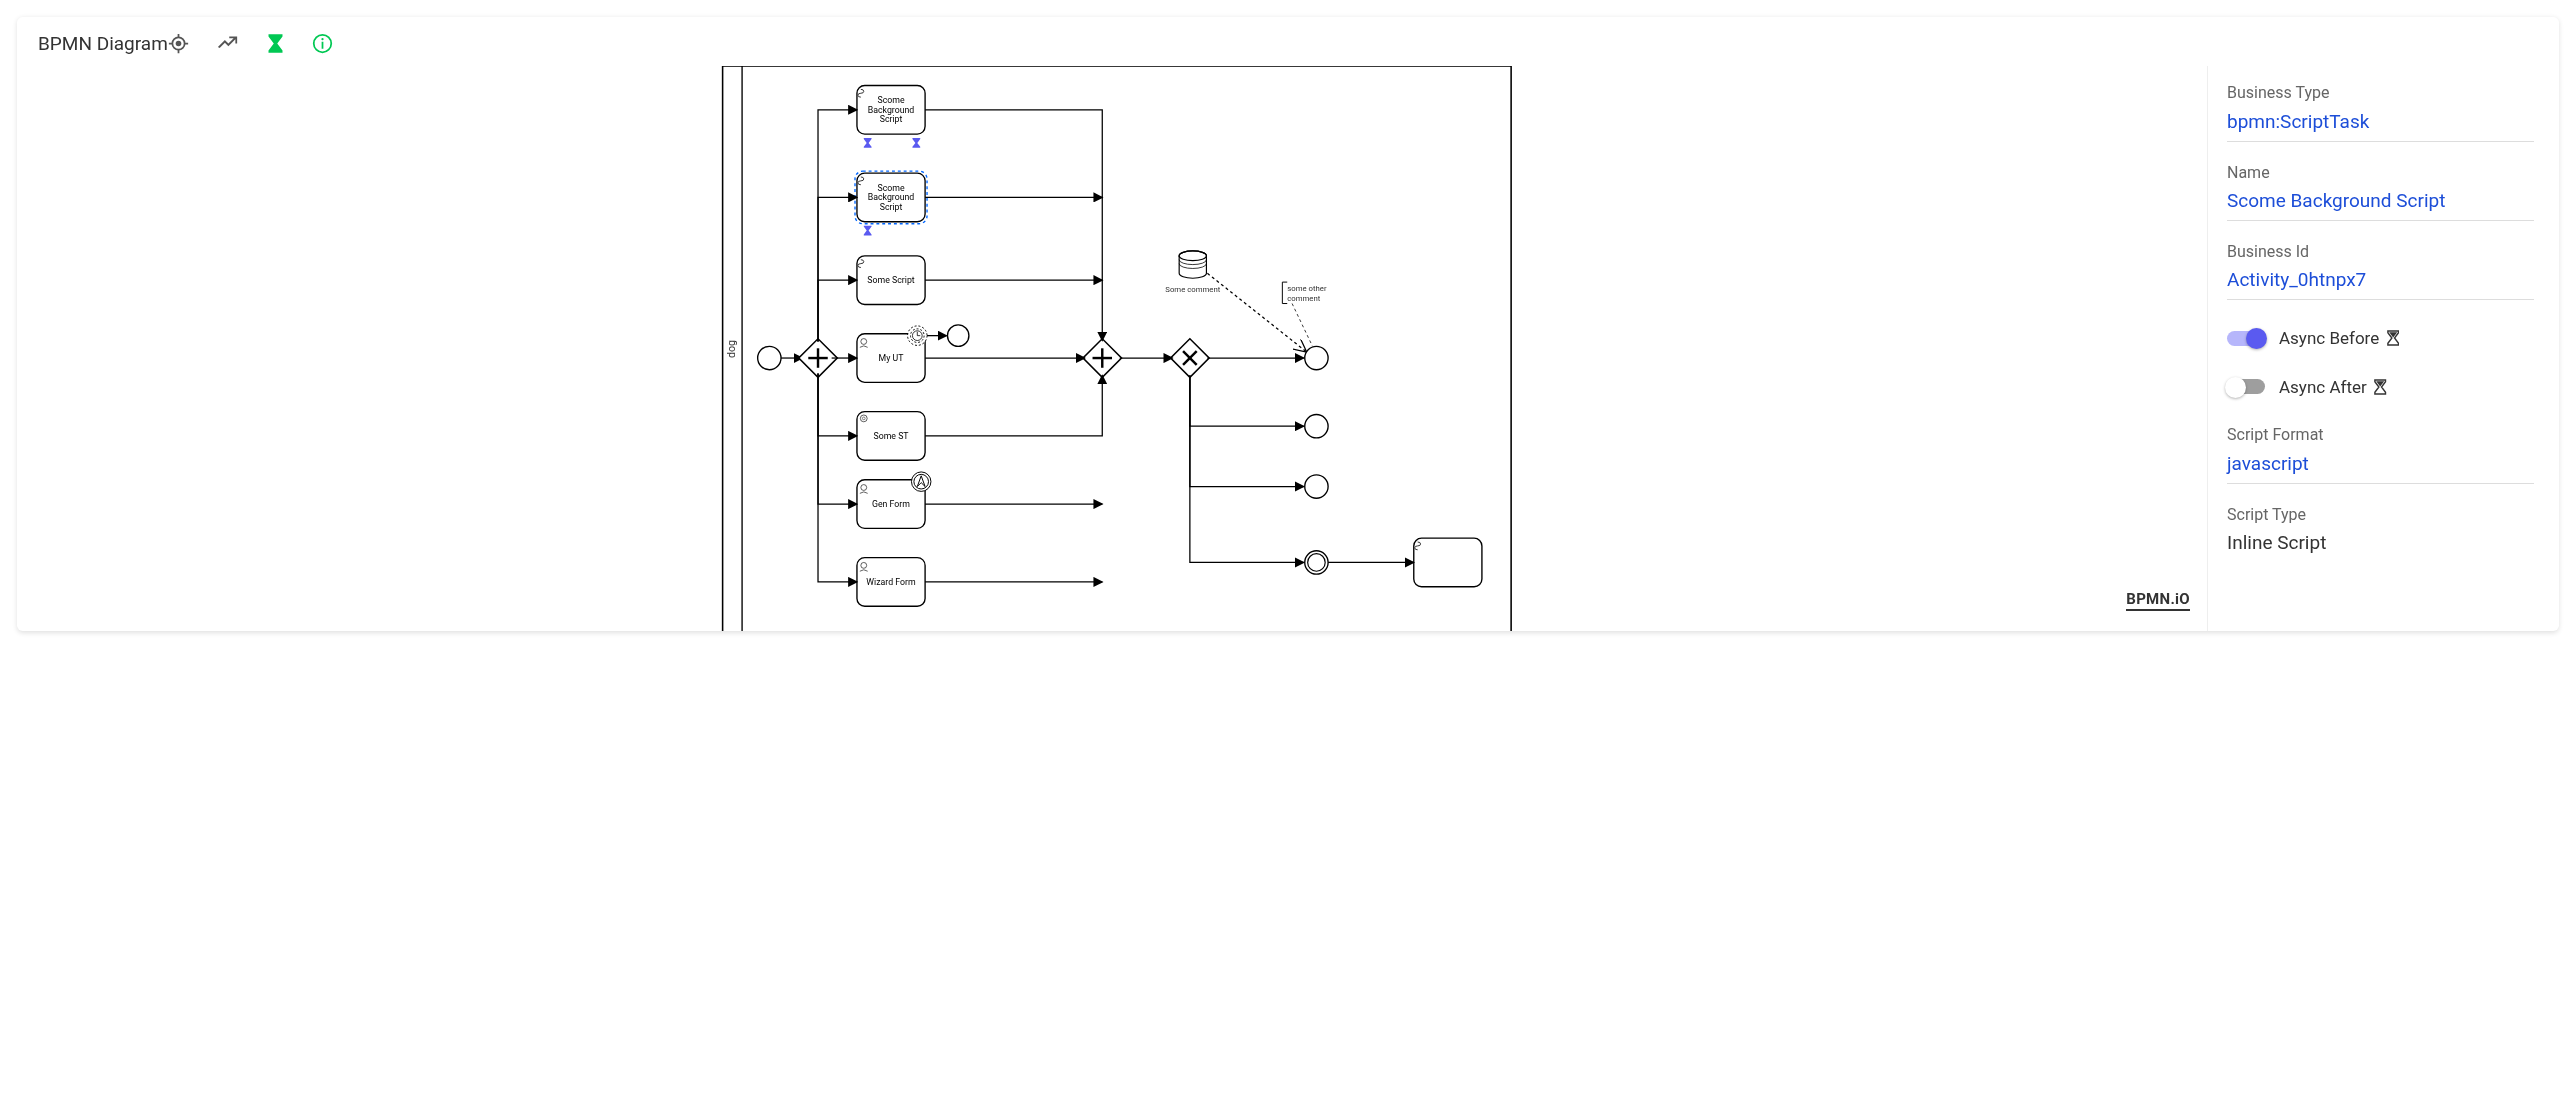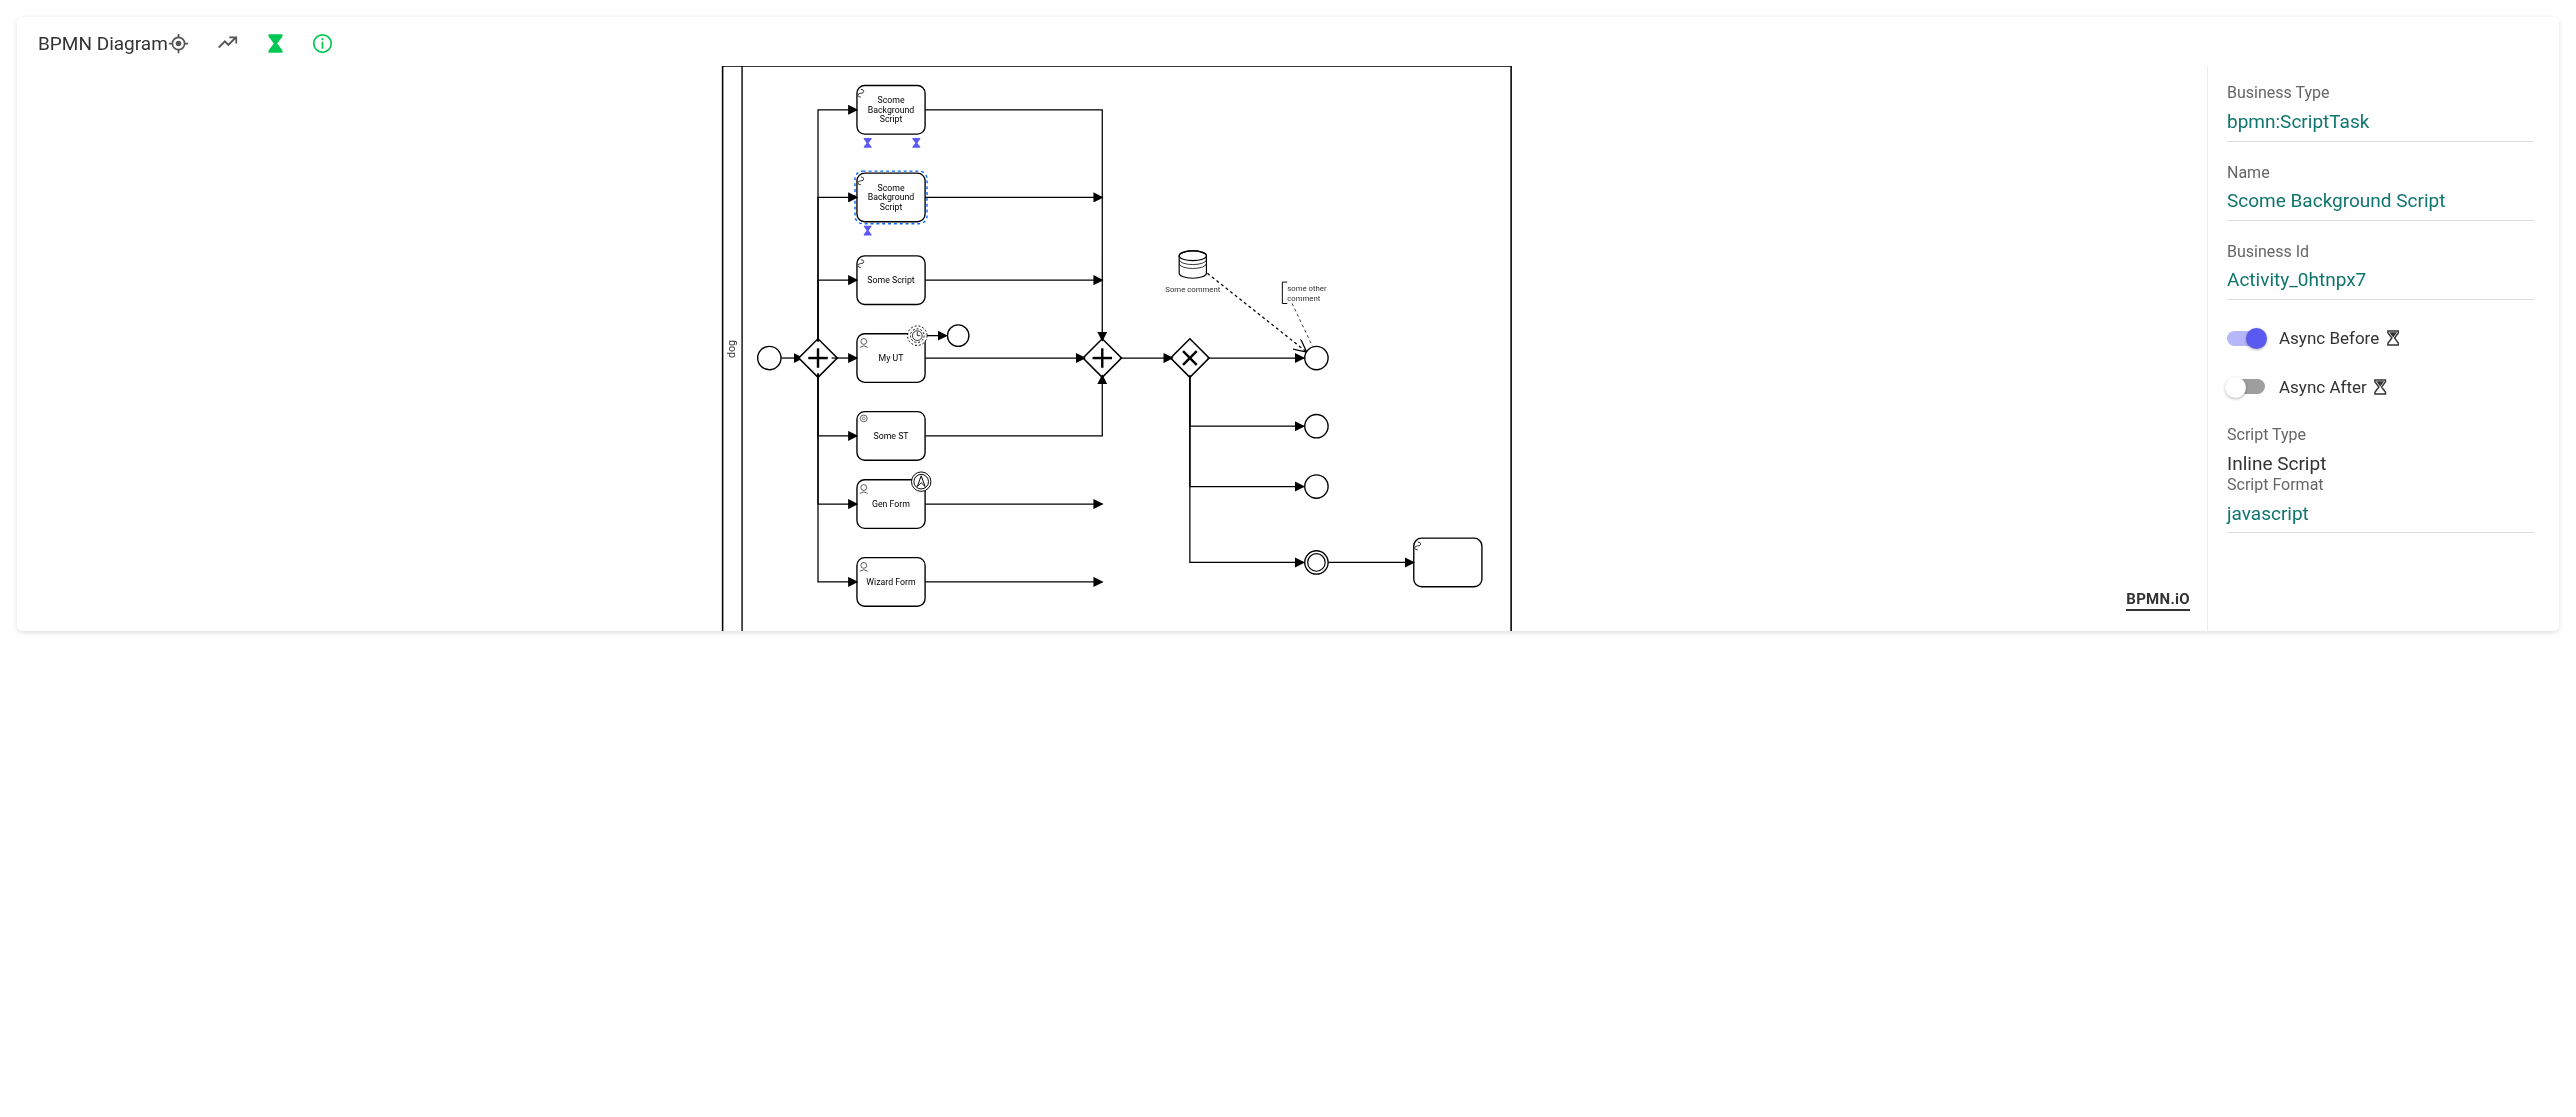--- a/index.html
+++ b/index.html
@@ -74,21 +74,21 @@
     overflow-y: hidden;
   }
   .field { margin-bottom: 21px; }
   .field-label {
     font-size: 16px;
     color: #666;
     margin-bottom: 5.7px;
   }
   .field-value {
     font-size: 19px;
-    color: #0f766e;
+    color: #1d4ed8;
     padding: 1.9px 0 7.6px;
     border-bottom: 1px solid #ddd;
   }
   .field-value-cut {
     font-size: 19px;
     color: #333;
     padding: 1.9px 0 0;
   }
   .toggle-row {
     display: flex;
@@ -377,29 +377,29 @@
               </div>
     <div class="toggle-label">
       <span>Async After</span>
       <svg width="12.4" height="16" viewBox="0 0 14 18">
         <path d="M1 1h12v2l-4.5 6L13 15v2H1v-2l4.5-6L1 3z" fill="none" stroke="#333" stroke-width="1.6"></path>
         <path d="M2.5 2.5 h9 l-4.5 6 z" fill="#333"></path>
       </svg>
     </div>
             </div>
           </div>
+        <div id="fields2-container">
+            <div class="field">
+    <div class="field-label">Script Format</div>
+    <div class="field-value">javascript</div>
+            </div>
+          </div>
         <div id="fieldscut-container">
             <div>
     <div class="field-label">Script Type</div>
     <div class="field-value-cut">Inline Script</div>
-            </div>
-          </div>
-        <div id="fields2-container">
-            <div class="field">
-    <div class="field-label">Script Format</div>
-    <div class="field-value">javascript</div>
             </div>
           </div>
       </div>
     </div>
   </div>
 </div>
 
 
 </body></html>

